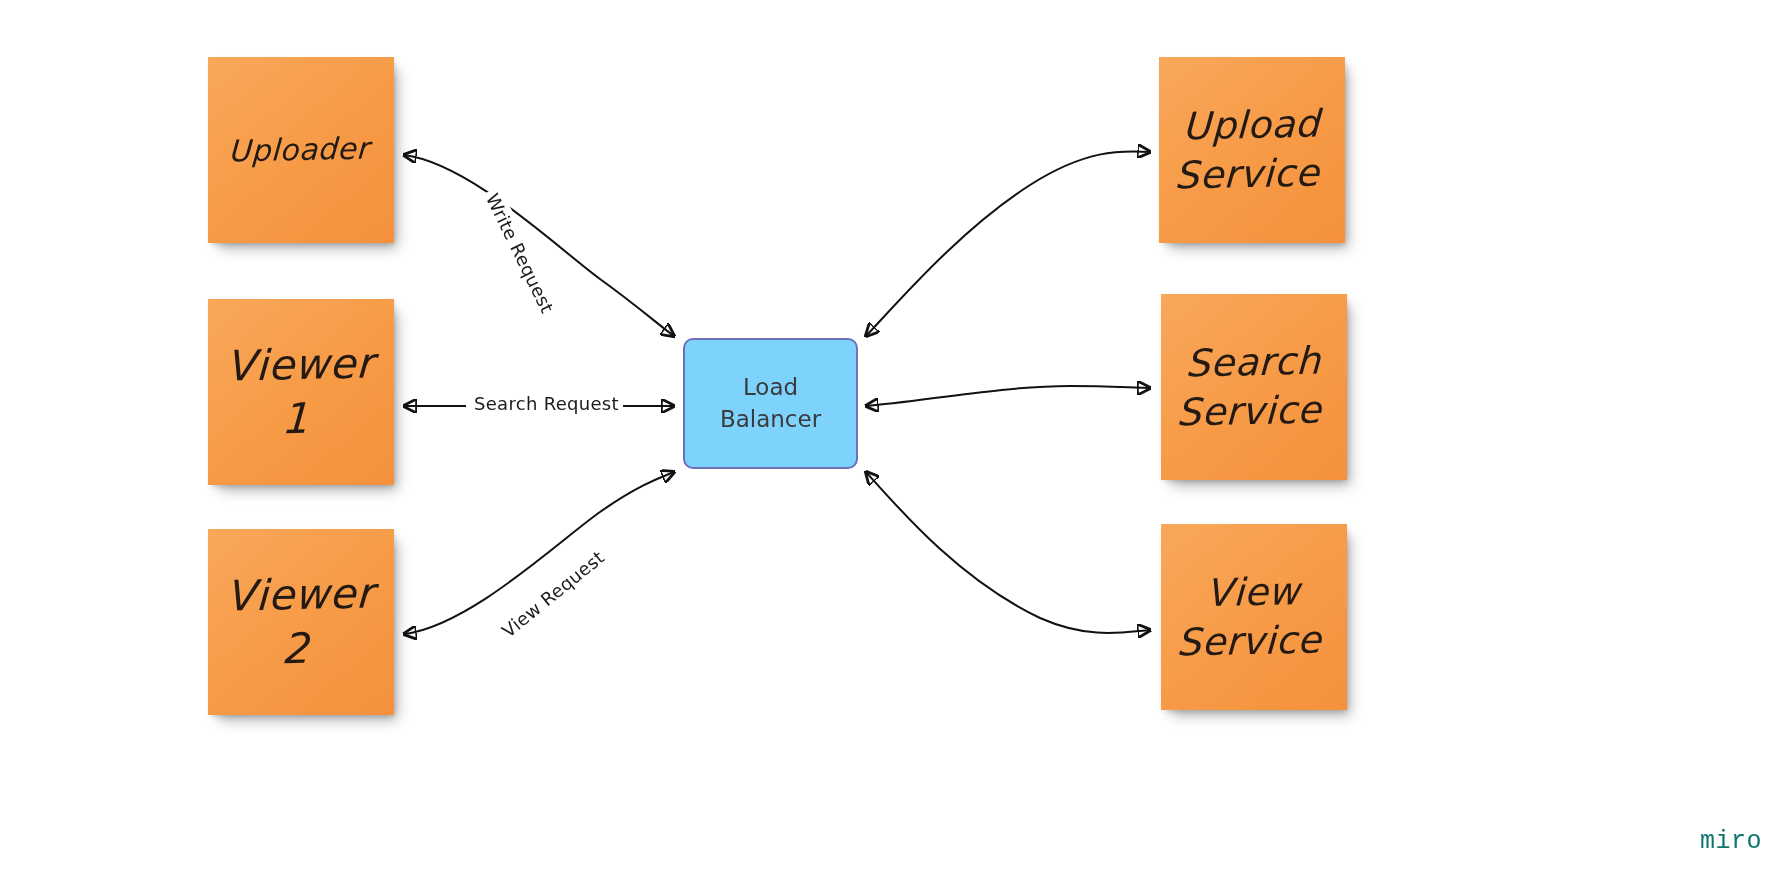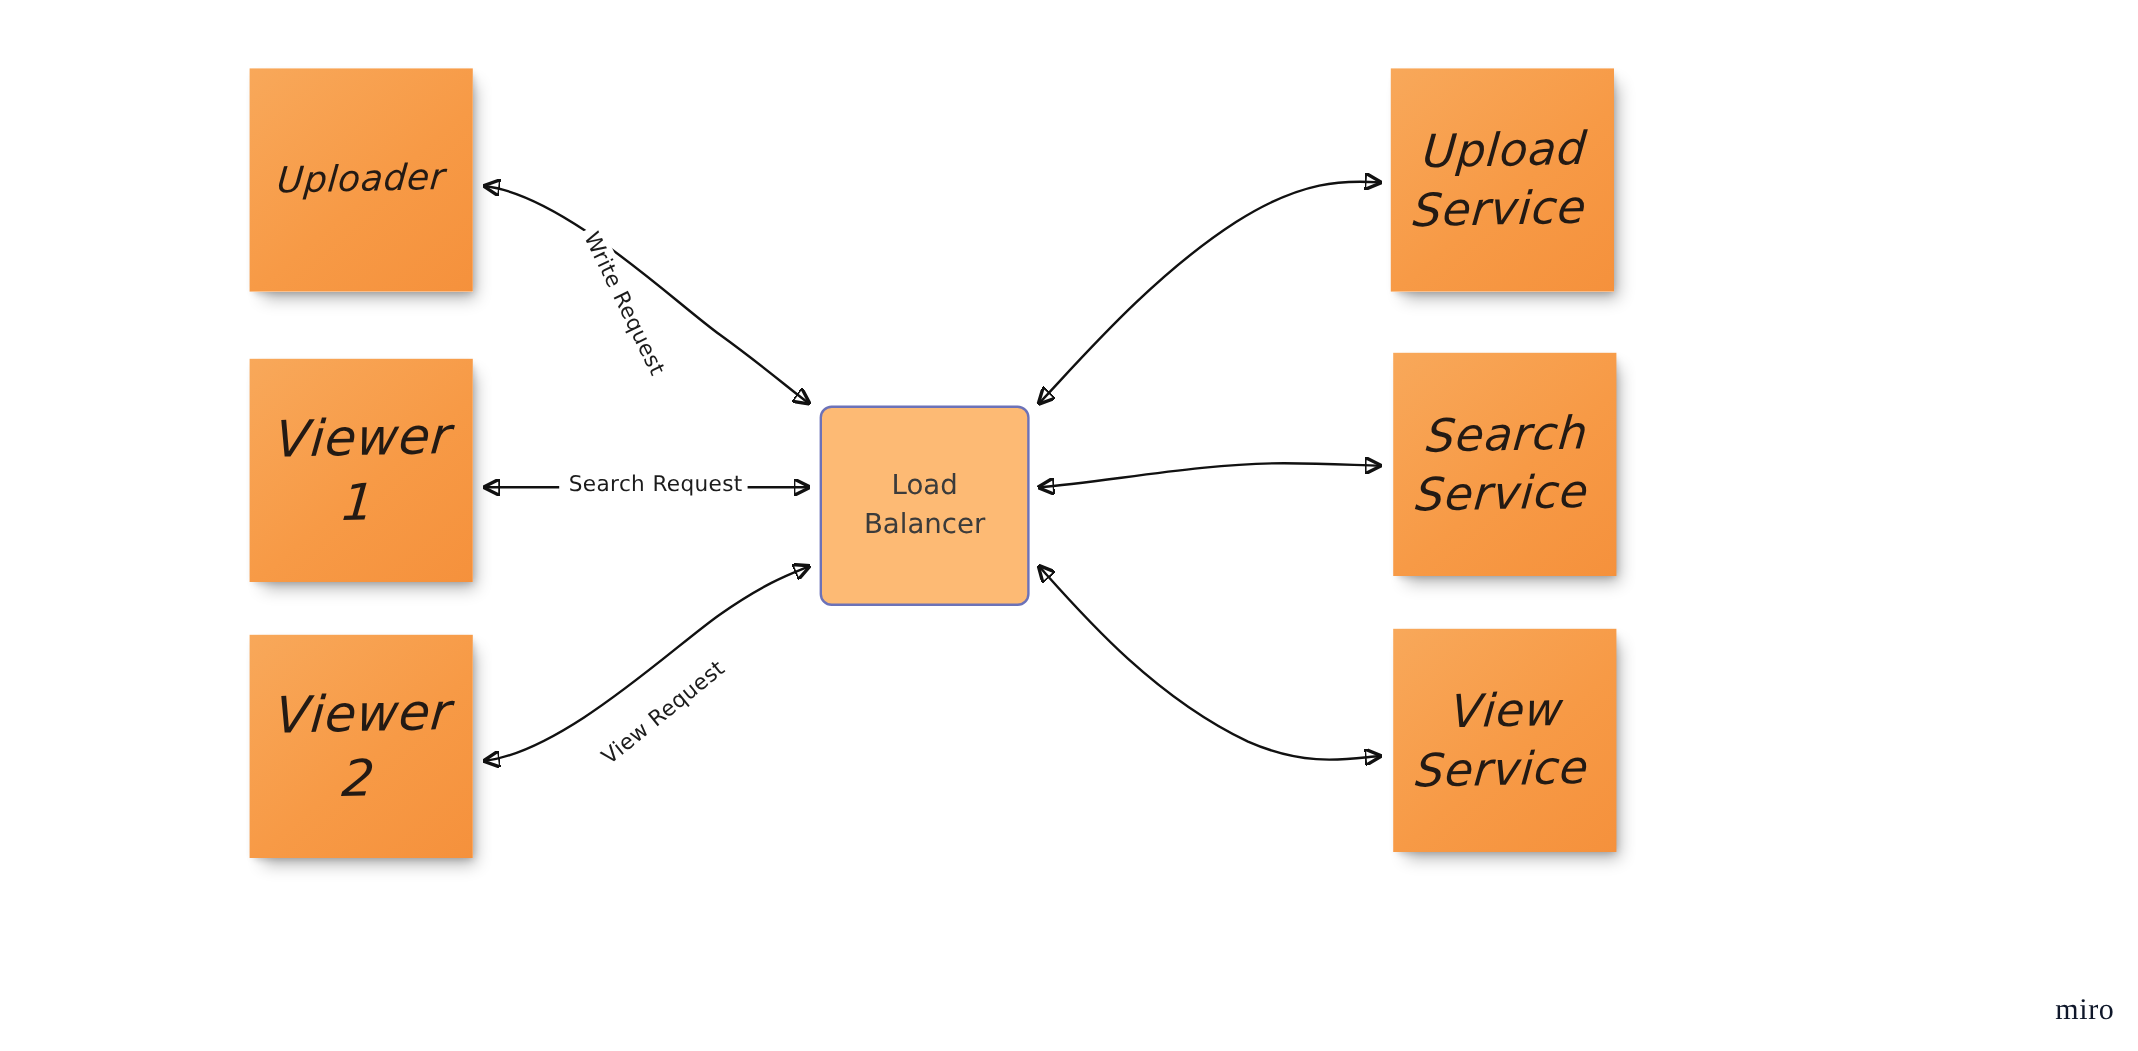--- a/index.html
+++ b/index.html
@@ -56,25 +56,25 @@
   .note-upload-svc    { left:1159px; top:57px;  width:186px; height:186px; font-size:38px; }
   .note-search-svc    { left:1161px; top:294px; width:186px; height:186px; font-size:38px; }
   .note-view-svc      { left:1161px; top:524px; width:186px; height:186px; font-size:38px; }
 
   
   .lb-box {
     position: absolute;
     left: 683px;
     top: 338px;
     width: 175px;
-    height: 167px;
+    height: 131px;
     box-sizing: border-box;
     border: 2px solid #6c72b8;
     border-radius: 10px;
-    background: #fdba74;
+    background: #7dd3fc;
     display: flex;
     align-items: center;
     justify-content: center;
     text-align: center;
     color: #3b3b3b;
     font-family: "DejaVu Sans", sans-serif;
     font-size: 23px;
     font-weight: 400;
     line-height: 1.38;
     white-space: pre-line;
@@ -96,22 +96,22 @@
   }
   .label-write  { left: 500px; top: 186px; transform: rotate(64deg); transform-origin: left top; }
   .label-search { left: 470px; top: 392px; text-align: center; }
   .label-view   { left: 494px; top: 627px; transform: rotate(-39deg); transform-origin: left top; }
 
   
   .watermark {
     position: absolute;
     right: 20px;
     bottom: 20px;
-    color: #0f172a;
-    font-family: Liberation Serif, serif;
+    color: #0f766e;
+    font-family: Liberation Mono, monospace;
     font-size: 25px;
     letter-spacing: 0.5px;
     user-select: none;
   }
 
   svg.edges {
     position: absolute;
     left: 0; top: 0;
     width: 1782px;
     height: 876px;

